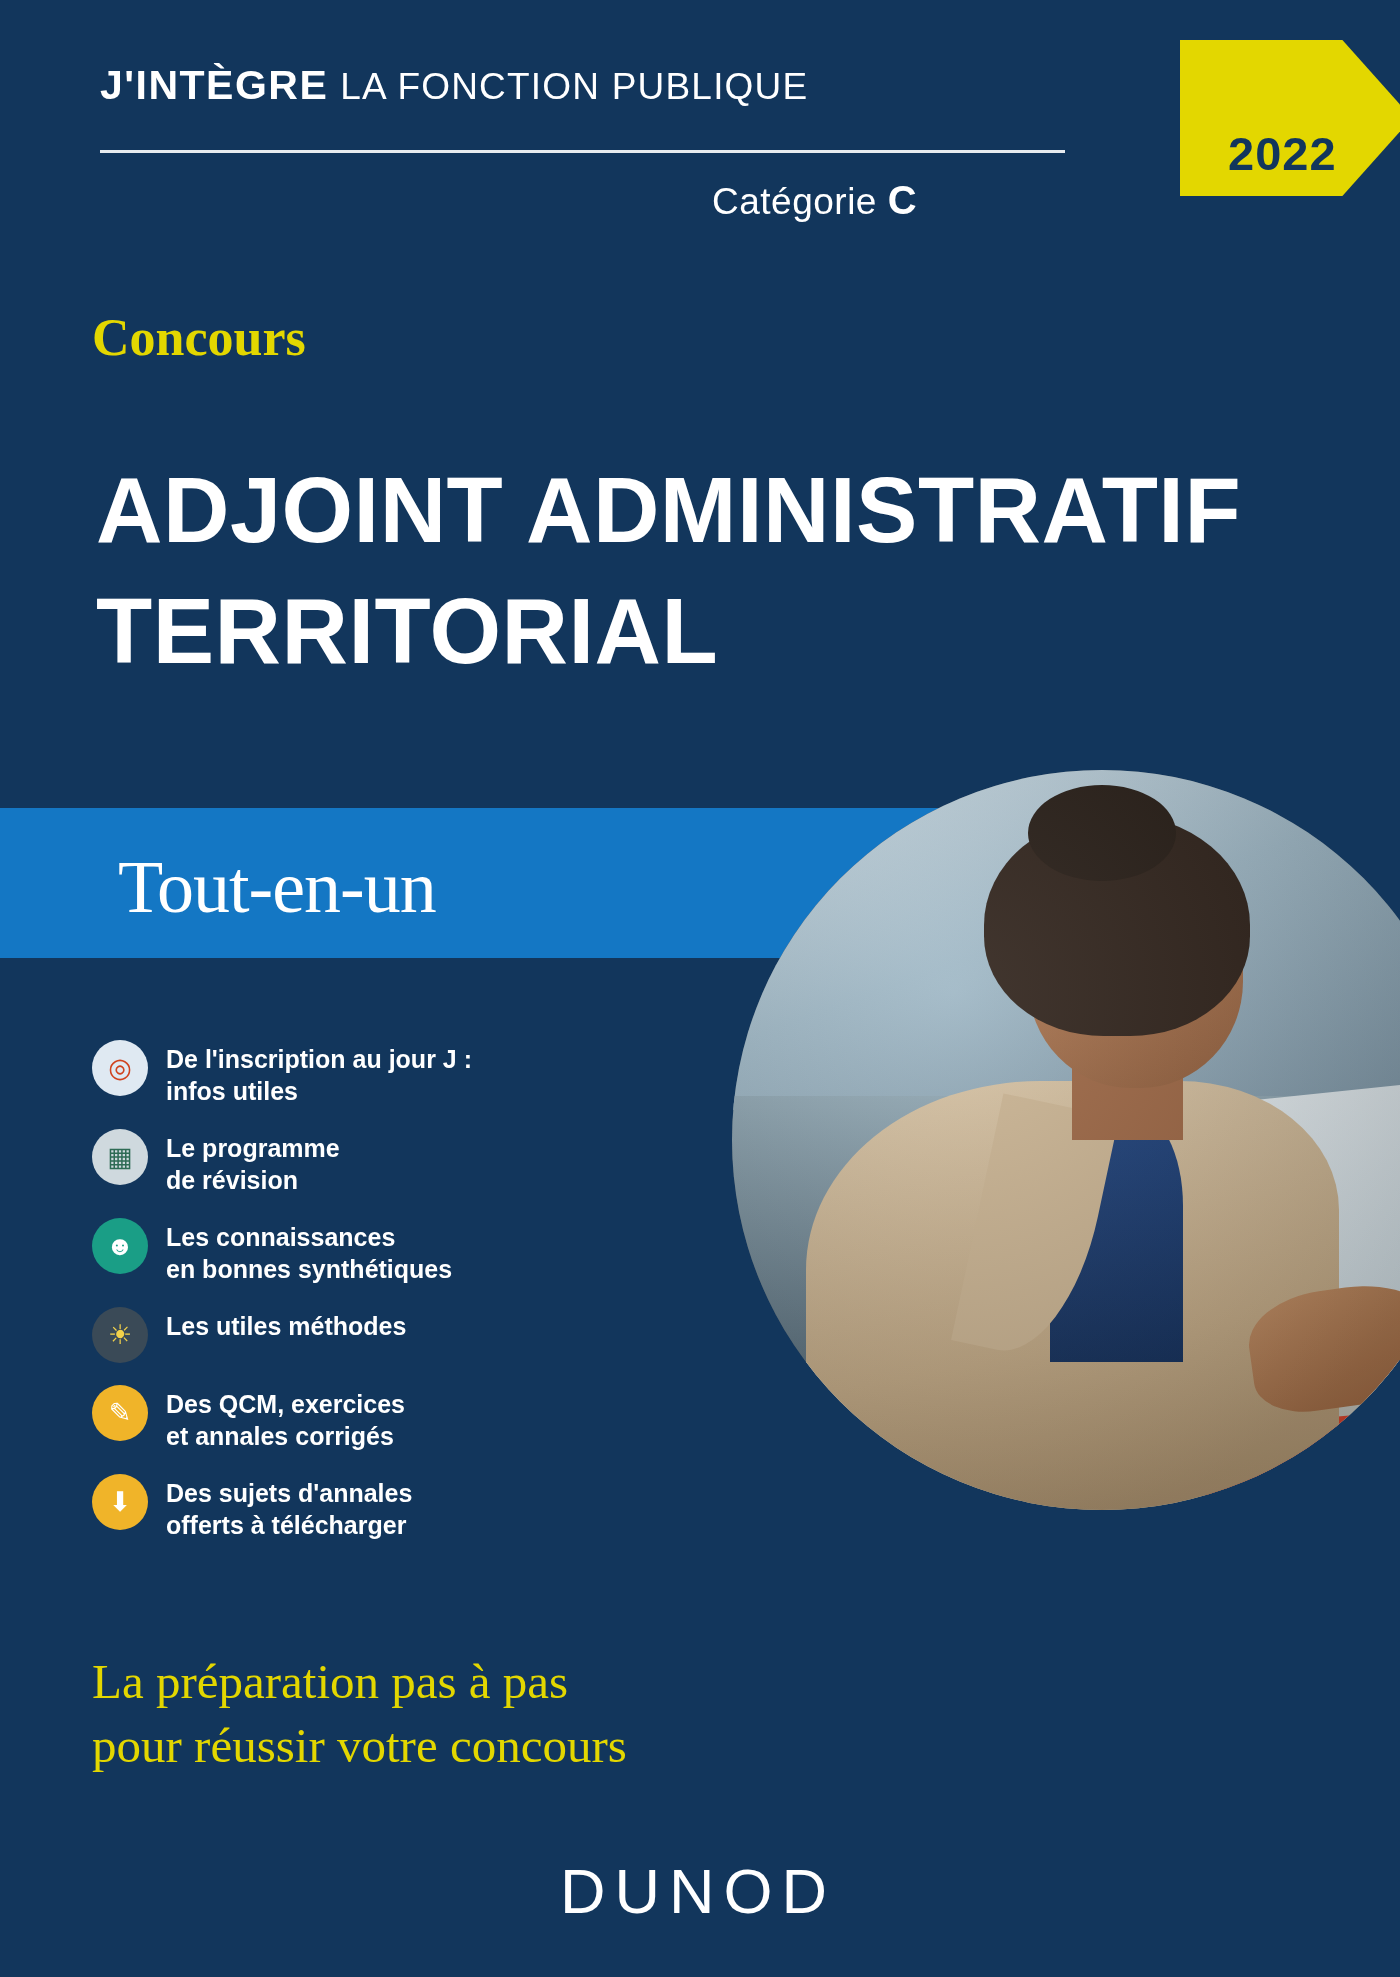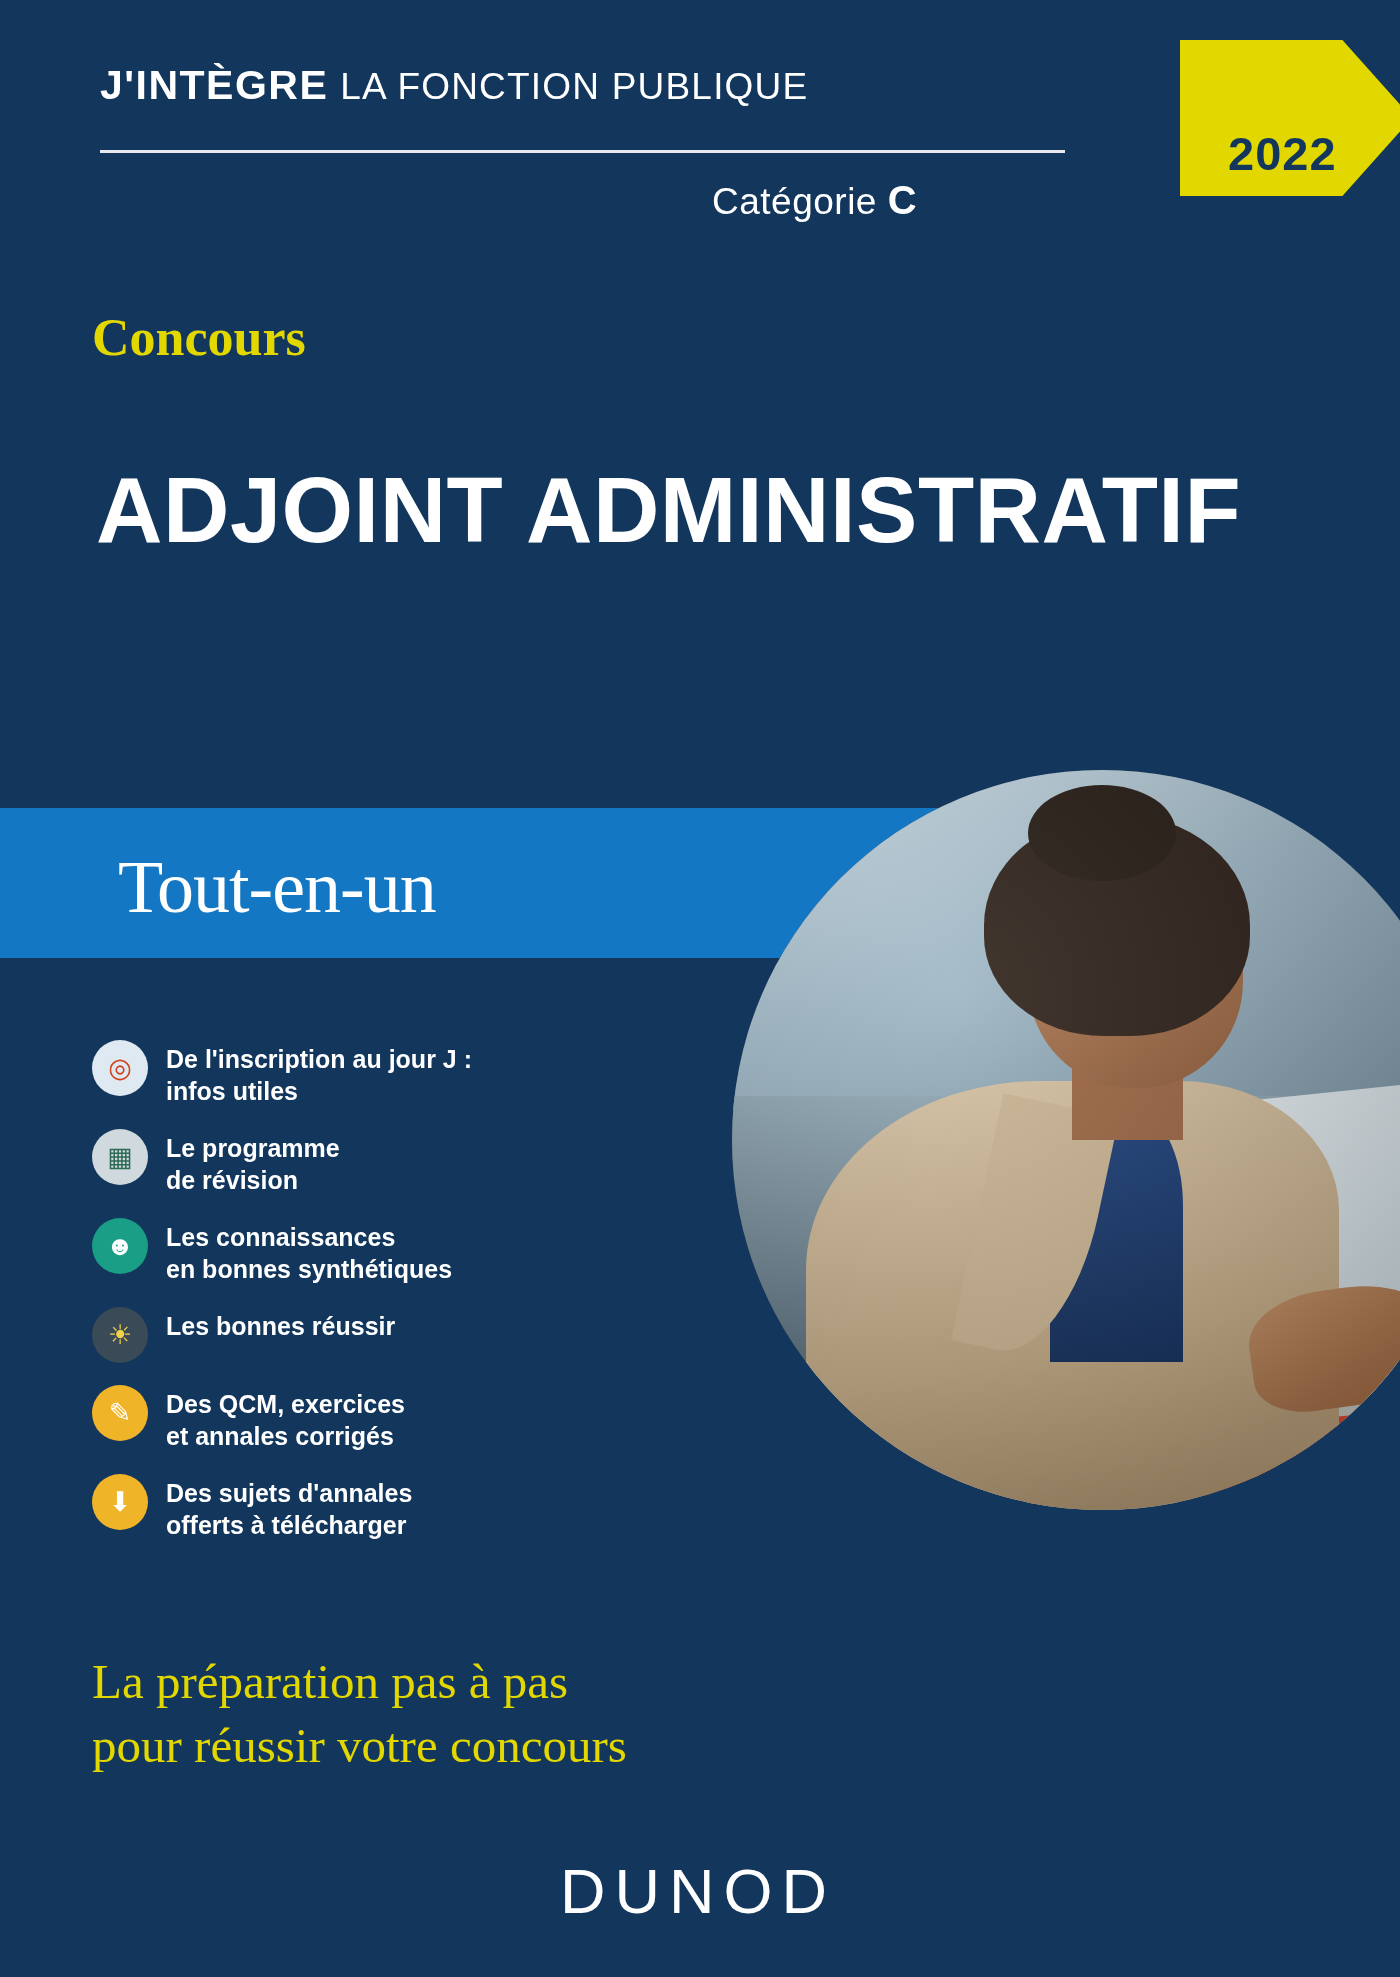--- a/index.html
+++ b/index.html
@@ -291,20 +291,21 @@
     </div>
     <div class="year-flag">
       <div class="shape"></div>
       <div class="year">2022</div>
     </div>
   </div>
 
   <div class="concours">Concours</div>
   <div class="main-title">
     <span class="l1">ADJOINT ADMINISTRATIF</span>
+    <span class="l2">TERRITORIAL</span>
   </div>
 
   <div class="ribbon"></div>
   <div class="ribbon-label">Tout-en-un</div>
 
   <div class="photo">
     <div class="bg-top"></div>
     <div class="bg-bottom"></div>
     <div class="monitor"></div>
     <div class="desk"></div>
@@ -336,21 +337,21 @@
     </div>
 
     <div class="bullet">
       <span class="ic" style="background:#1a9e86;color:#ffffff;">☻</span>
       <span class="txt">Les connaissances
 en bonnes synthétiques</span>
     </div>
 
     <div class="bullet">
       <span class="ic" style="background:#3a4a57;color:#f3d24a;">☀</span>
-      <span class="txt">Les bonnes réussir</span>
+      <span class="txt">Les utiles méthodes</span>
     </div>
 
     <div class="bullet">
       <span class="ic" style="background:#f0b429;color:#ffffff;">✎</span>
       <span class="txt">Des QCM, exercices
 et annales corrigés</span>
     </div>
 
     <div class="bullet">
       <span class="ic" style="background:#f0b429;color:#ffffff;">⬇</span>

